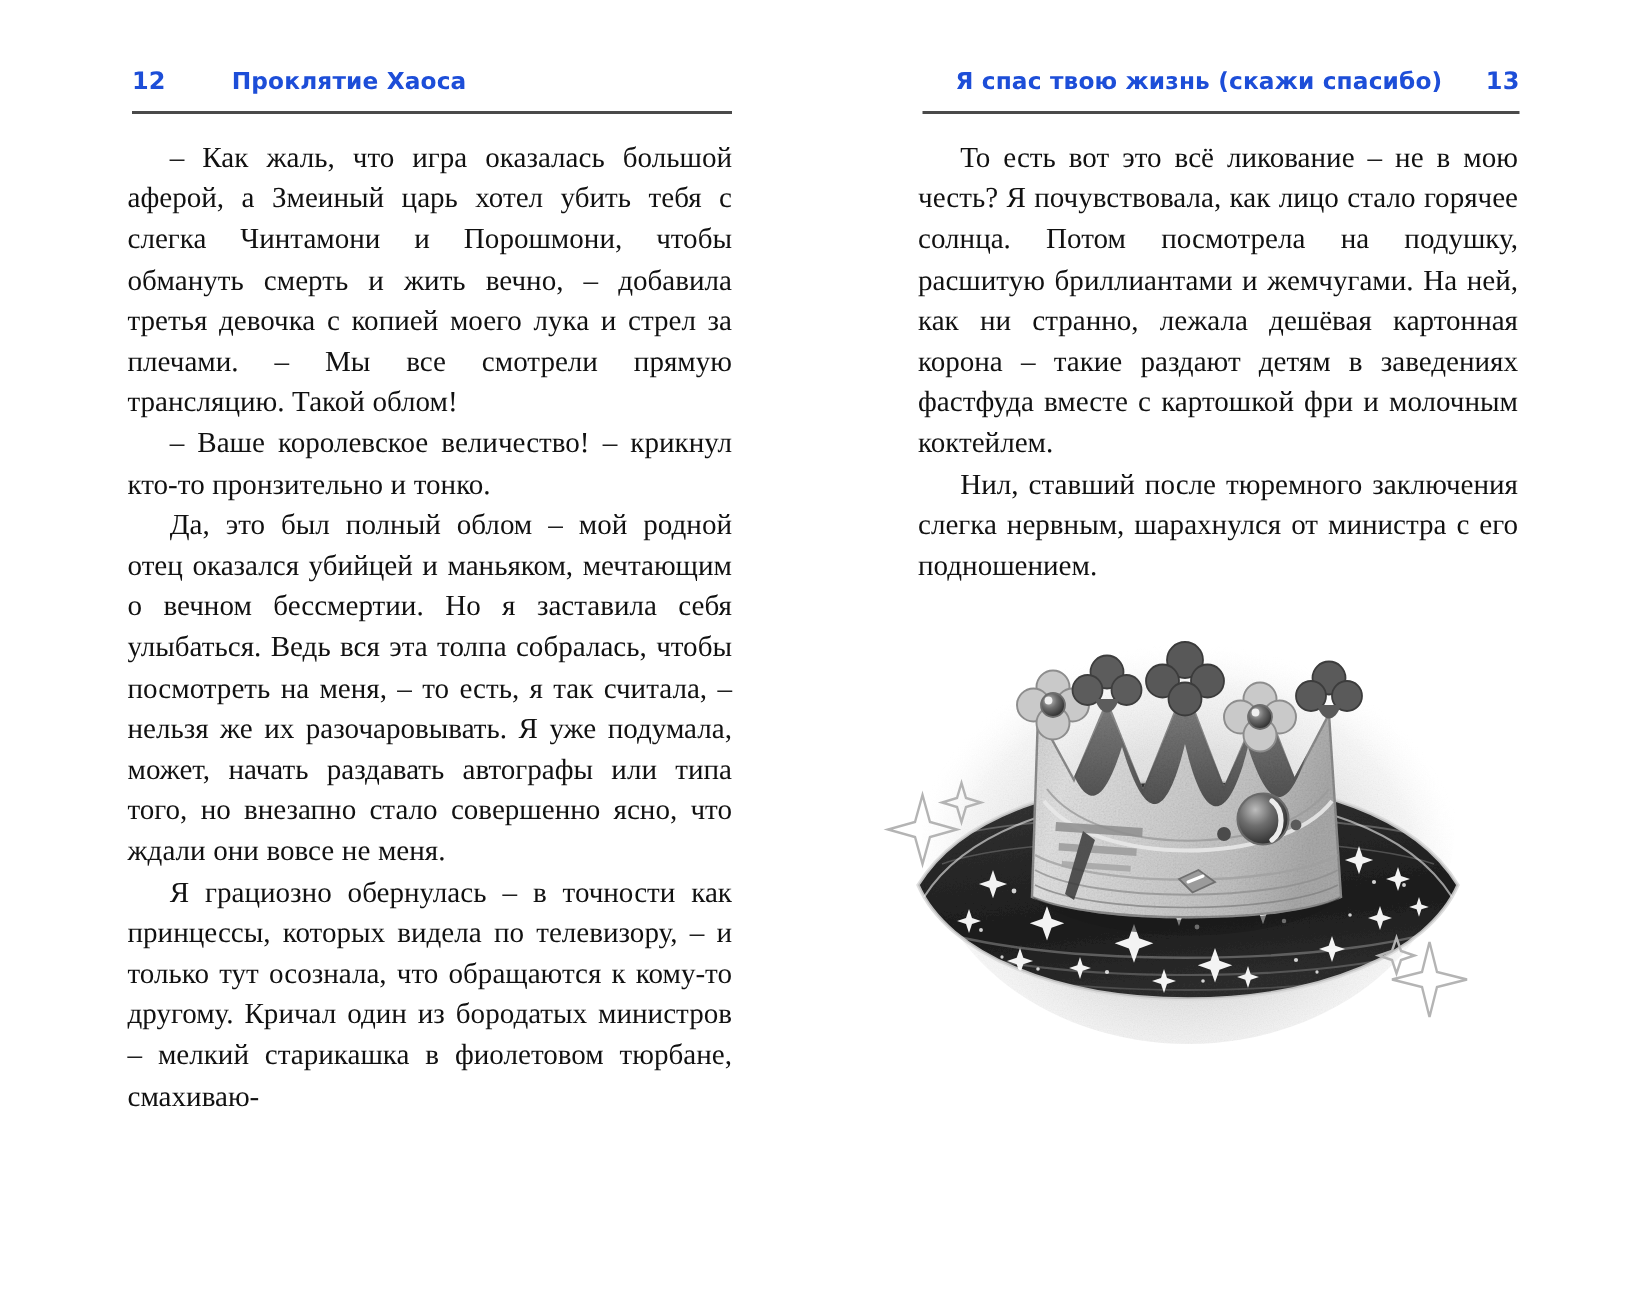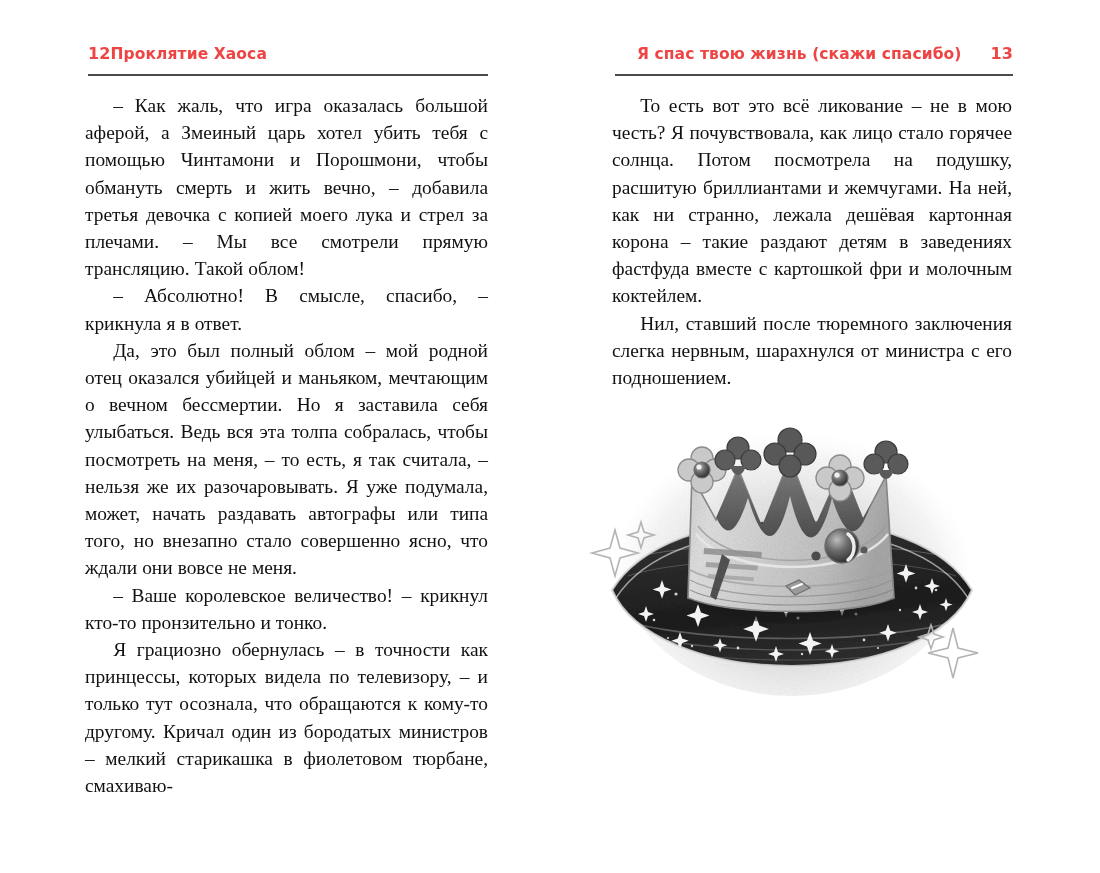--- a/index.html
+++ b/index.html
@@ -35,39 +35,39 @@
   .runhead {
     position: absolute;
     top: 44px;
     height: 30px;
     display: flex;
     align-items: baseline;
     font-family: "DejaVu Sans", "Liberation Sans", sans-serif;
     font-weight: bold;
     font-size: 15.5px;
     letter-spacing: 0.1px;
-    color: #ef4444;
+    color: #1d4ed8;
   }
   .page-left .runhead  { left: 88px;  width: 400px; }
   .page-right .runhead { left: 615px; width: 398px; text-align: center; }
   .page-right .runhead { left: 65px; }
 
   .folio {
     font-family: "DejaVu Sans", "Liberation Sans", sans-serif;
     font-weight: bold;
     font-size: 16px;
   }
   .runtitle {
     font-family: "DejaVu Sans", "Liberation Sans", sans-serif;
     font-weight: bold;
     font-size: 15.5px;
     white-space: nowrap;
   }
   .page-left .runhead .folio    { margin-right: 0; }
-  .page-left .runhead .runtitle { }
+  .page-left .runhead .runtitle { margin-left: 44px; }
   .page-right .runhead { justify-content: flex-end; }
   .page-right .runhead .runtitle { margin-right: 0; }
   .page-right .runhead .folio    { margin-left: 29px; }
 
   .rule {
     position: absolute;
     height: 1.6px;
     background: #4a4a4a;
     top: 74px;
   }
@@ -113,24 +113,23 @@
   <div class="page page-left">
 
     <div class="runhead">
       <span class="folio">12</span>
       <span class="runtitle">Проклятие Хаоса</span>
     </div>
 
     <div class="rule"></div>
 
     <div class="column">
-      <p>– Как жаль, что игра оказалась большой аферой, а Змеиный царь хотел убить тебя с помощью Чинтамони и Порошмони, чтобы обмануть смерть и жить вечно, – добавила третья девочка с копией моего лука и стрел за плечами. – Мы все смотрели прямую трансляцию. Такой облом!</p>
-      <p>– Абсолютно! В смысле, спасибо, – крикнула я в ответ.</p>
+      <p>– Как жаль, что игра оказалась большой аферой, а Змеиный царь хотел убить тебя с слегка Чинтамони и Порошмони, чтобы обмануть смерть и жить вечно, – добавила третья девочка с копией моего лука и стрел за плечами. – Мы все смотрели прямую трансляцию. Такой облом!</p>
+      <p>– Ваше королевское величество! – крикнул кто-то пронзительно и тонко.</p>
       <p>Да, это был полный облом – мой родной отец оказался убийцей и маньяком, мечтающим о вечном бессмертии. Но я заставила себя улыбаться. Ведь вся эта толпа собралась, чтобы посмотреть на меня, – то есть, я так считала, – нельзя же их разочаровывать. Я уже подумала, может, начать раздавать автографы или типа того, но внезапно стало совершенно ясно, что ждали они вовсе не меня.</p>
-      <p>– Ваше королевское величество! – крикнул кто-то пронзительно и тонко.</p>
       <p>Я грациозно обернулась – в точности как принцессы, которых видела по телевизору, – и только тут осознала, что обращаются к кому-то другому. Кричал один из бородатых министров – мелкий старикашка в фиолетовом тюрбане, смахиваю-</p>
     </div>
   </div>
 
   <div class="page page-right">
 
     <div class="runhead">
       <span class="runtitle">Я спас твою жизнь (скажи спасибо)</span>
       <span class="folio">13</span>
     </div>

